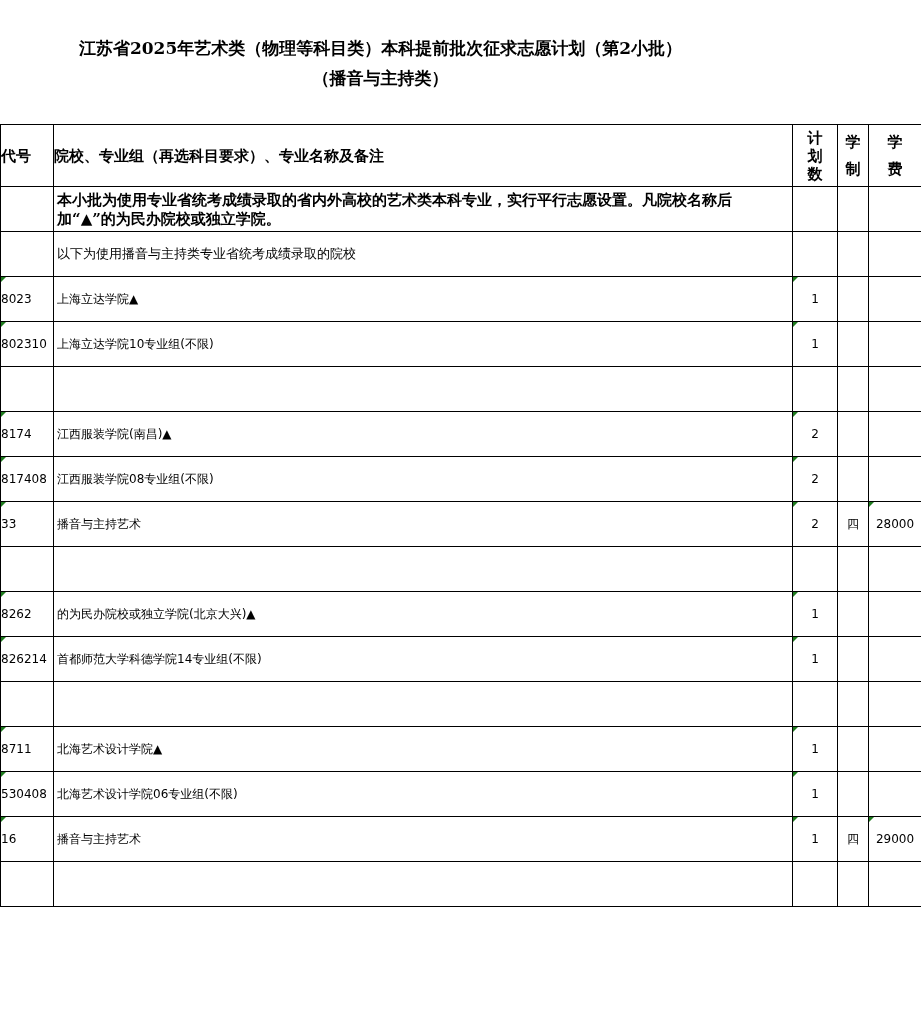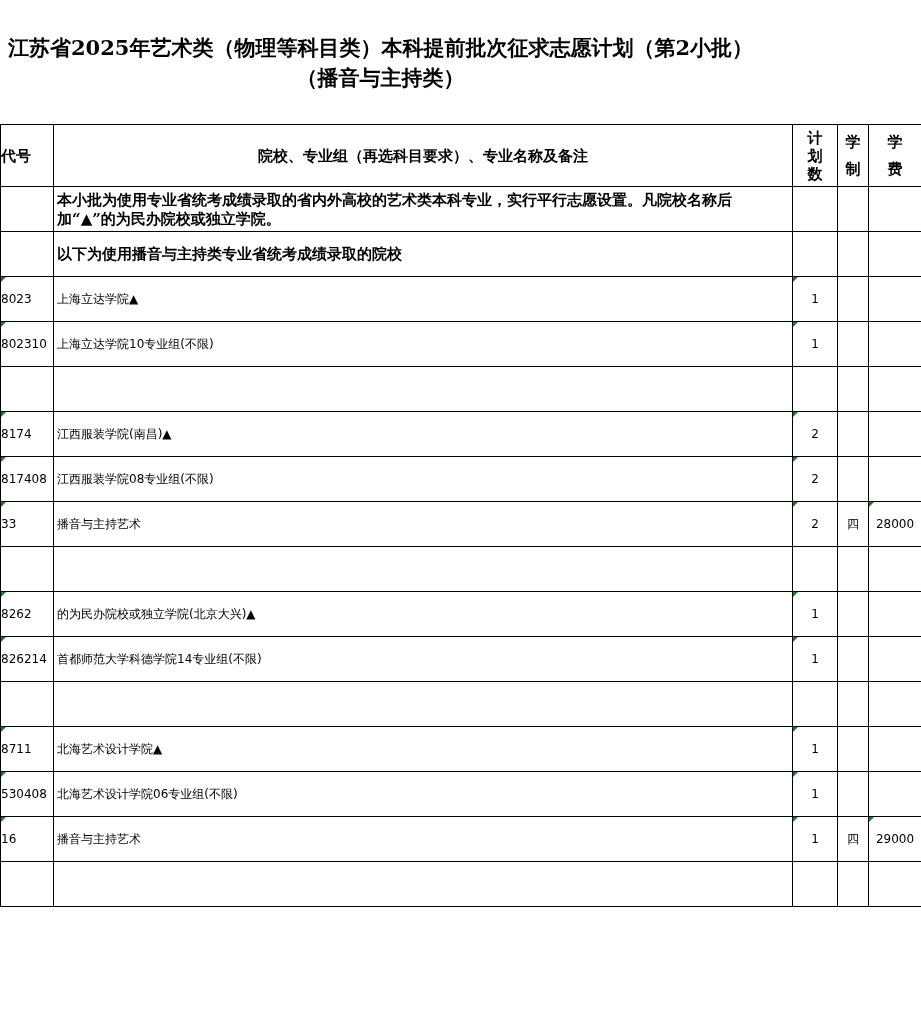--- a/index.html
+++ b/index.html
@@ -1,39 +1,39 @@
 <!DOCTYPE html>
 <html><head>
 <meta charset="utf-8">
 <style>
   html, body { margin:0; padding:0; background:#ffffff; }
   body { width:921px; height:1015px; overflow:hidden; position:relative; font-family:"DejaVu Sans", sans-serif; color:#000; }
   .title {
     position:absolute; left:0; top:33px; width:761px; text-align:center;
-    font-family:"DejaVu Serif", serif; font-weight:bold; font-size:21px; line-height:30px; letter-spacing:0px;
+    font-family:"DejaVu Serif", serif; font-weight:bold; font-size:17px; line-height:30px; letter-spacing:0px;
   }
   table.plan {
     position:absolute; left:0; top:124px; border-collapse:collapse; table-layout:fixed;
     width:921px;
   }
   table.plan td {
     border:1.5px solid #000; padding:0; position:relative; vertical-align:middle;
     font-size:12px; line-height:14px;
   }
   table.plan tr.hdr td { height:61px; font-weight:bold; font-size:15px; font-family:"DejaVu Serif", serif; }
   table.plan tr.note td { height:44px; }
   table.plan tr.sect td { height:44px; }
   table.plan tr.data td { height:44px; }
   .c-code { text-align:left; }
   .c-name { text-align:left; padding-left:3px !important; }
   .c-num { text-align:center; }
-  .hdr .c-name { text-align:center; padding-left:0 !important; }
+  .hdr .c-name { text-align:left; padding-left:0 !important; }
   .stack { display:inline-block; line-height:18px; text-align:center; }
   .note-text { font-weight:bold; font-size:15px; line-height:19px; font-family:"DejaVu Serif", serif; padding:2px 2px 0 0; }
-  .sect-text { font-weight:bold; font-size:15px; font-family:"DejaVu Serif", serif; }
+  .sect-text { font-weight:normal; font-size:13px; font-family:"DejaVu Serif", serif; }
   .tri { position:absolute; left:0; top:0; width:0; height:0; border-top:5px solid #1e7b1e; border-right:5px solid transparent; }
 </style>
 </head>
 <body>
 
 <div class="title">
   <div>江苏省2025年艺术类（物理等科目类）本科提前批次征求志愿计划（第2小批）</div>
   <div>（播音与主持类）</div>
 </div>
 

